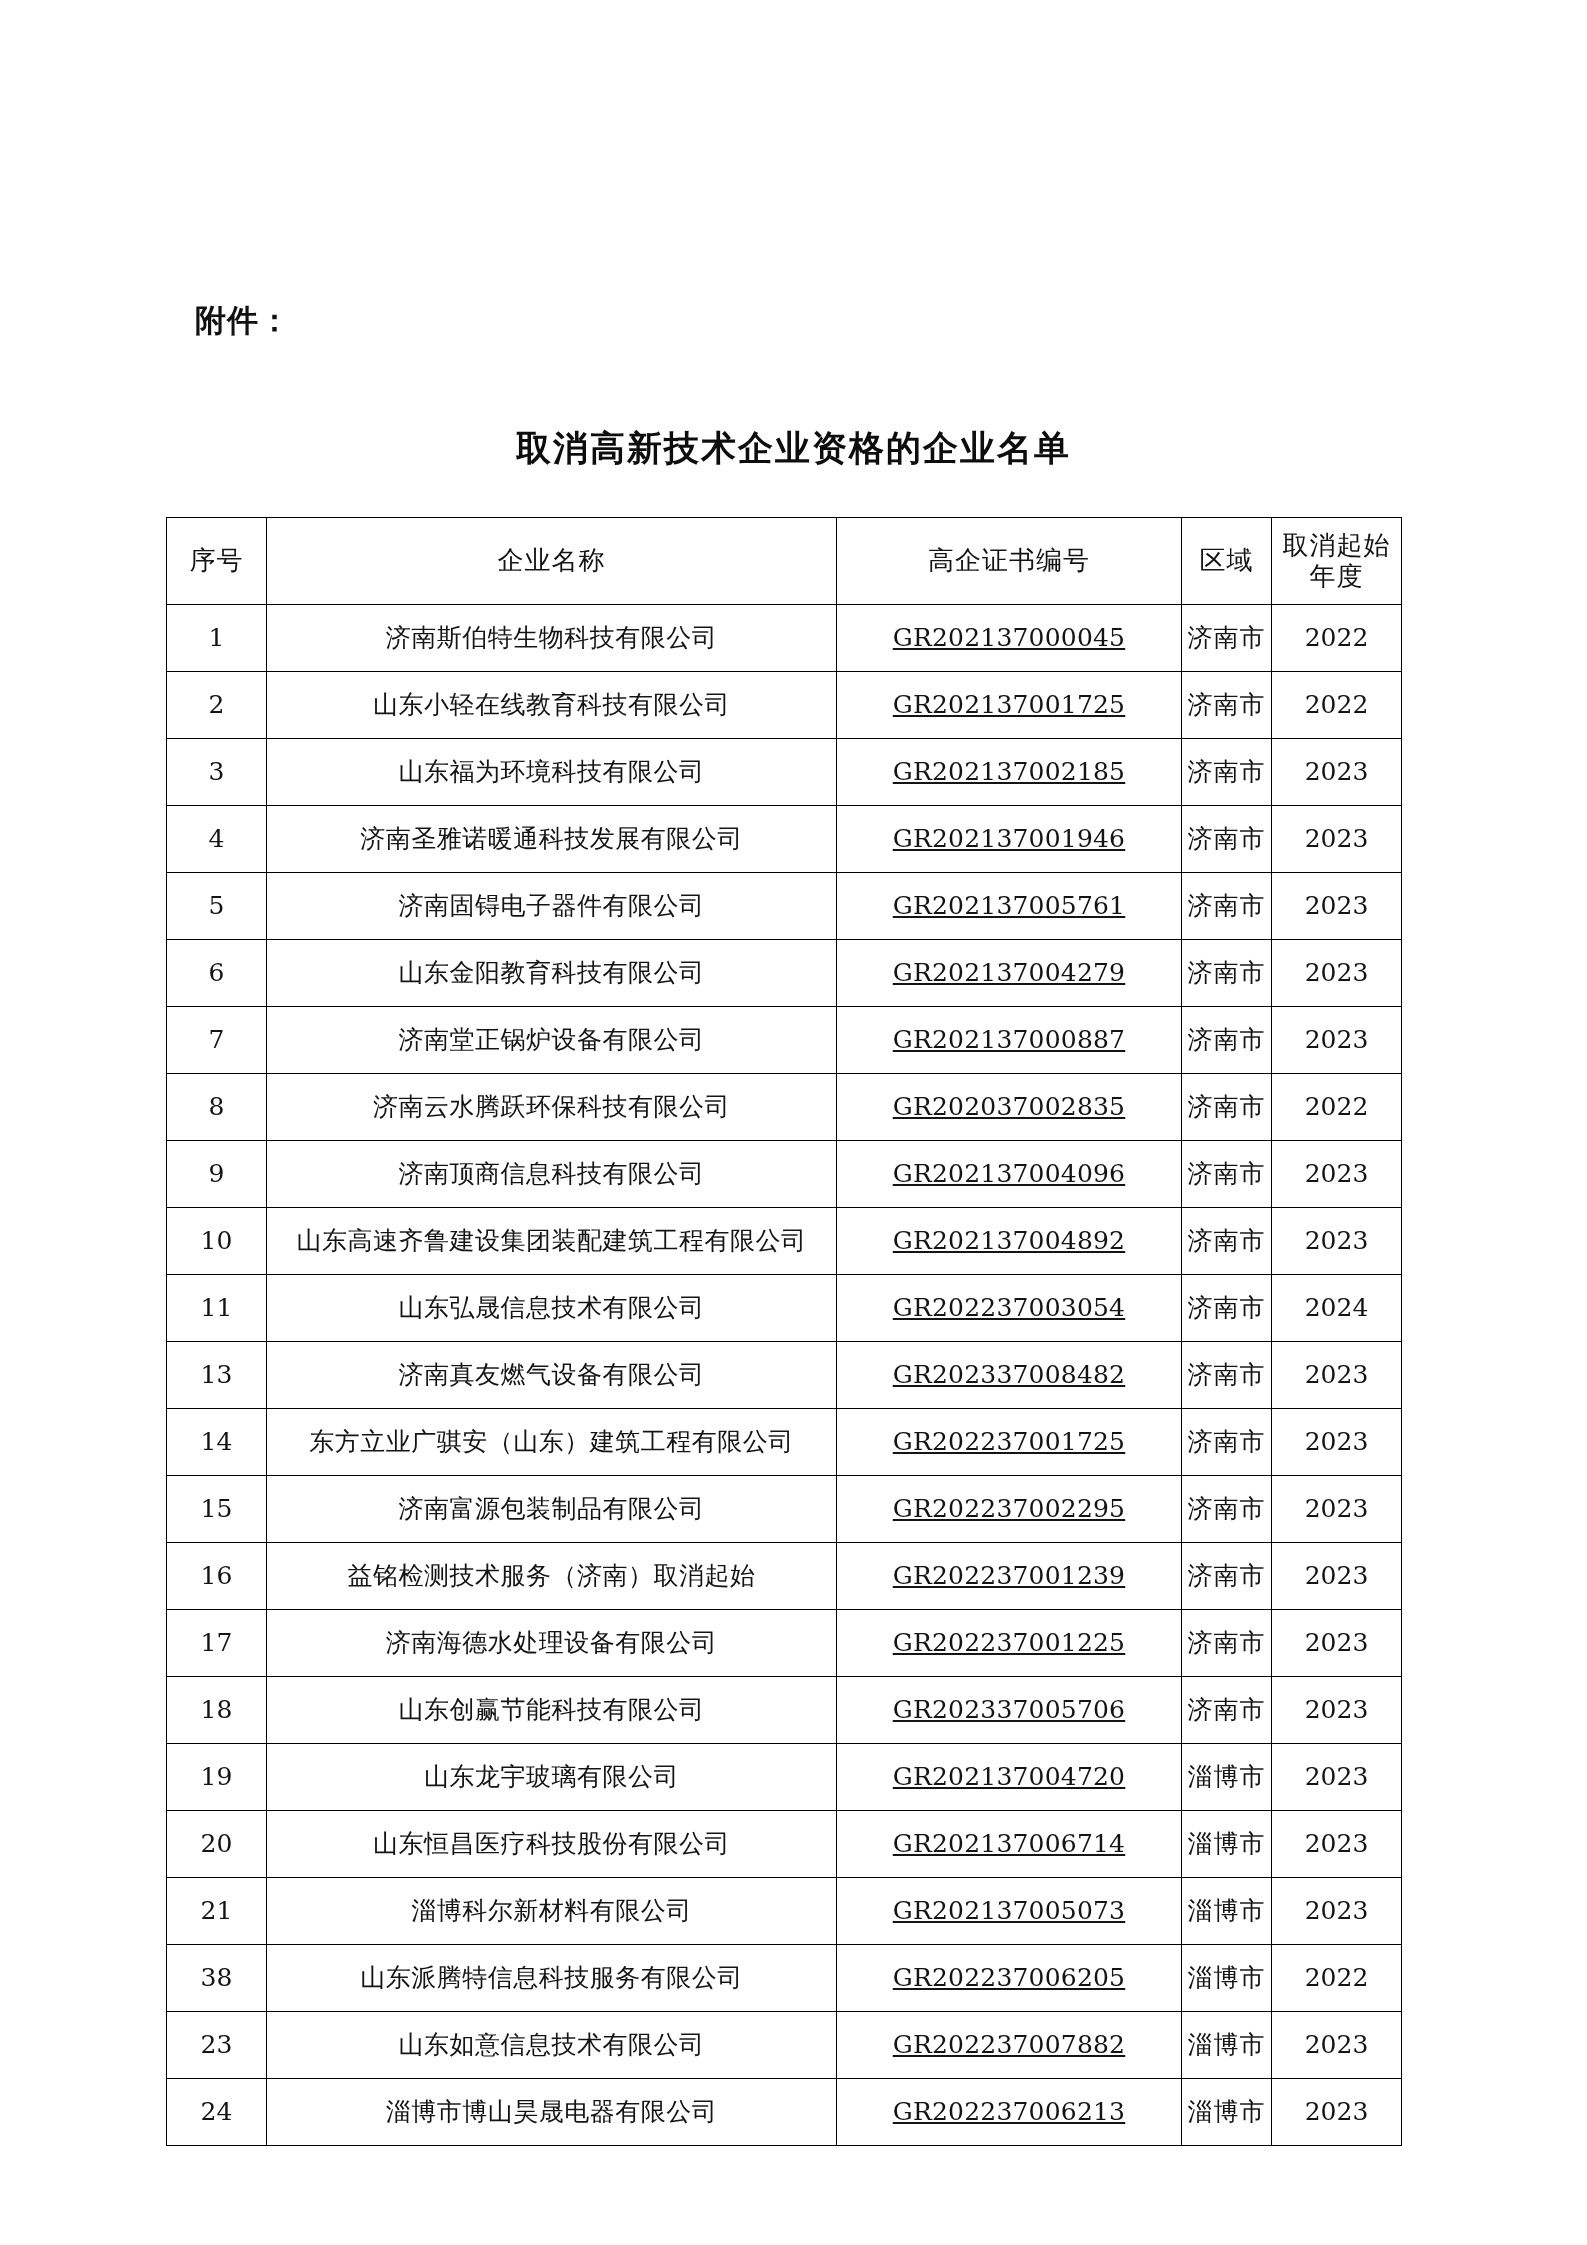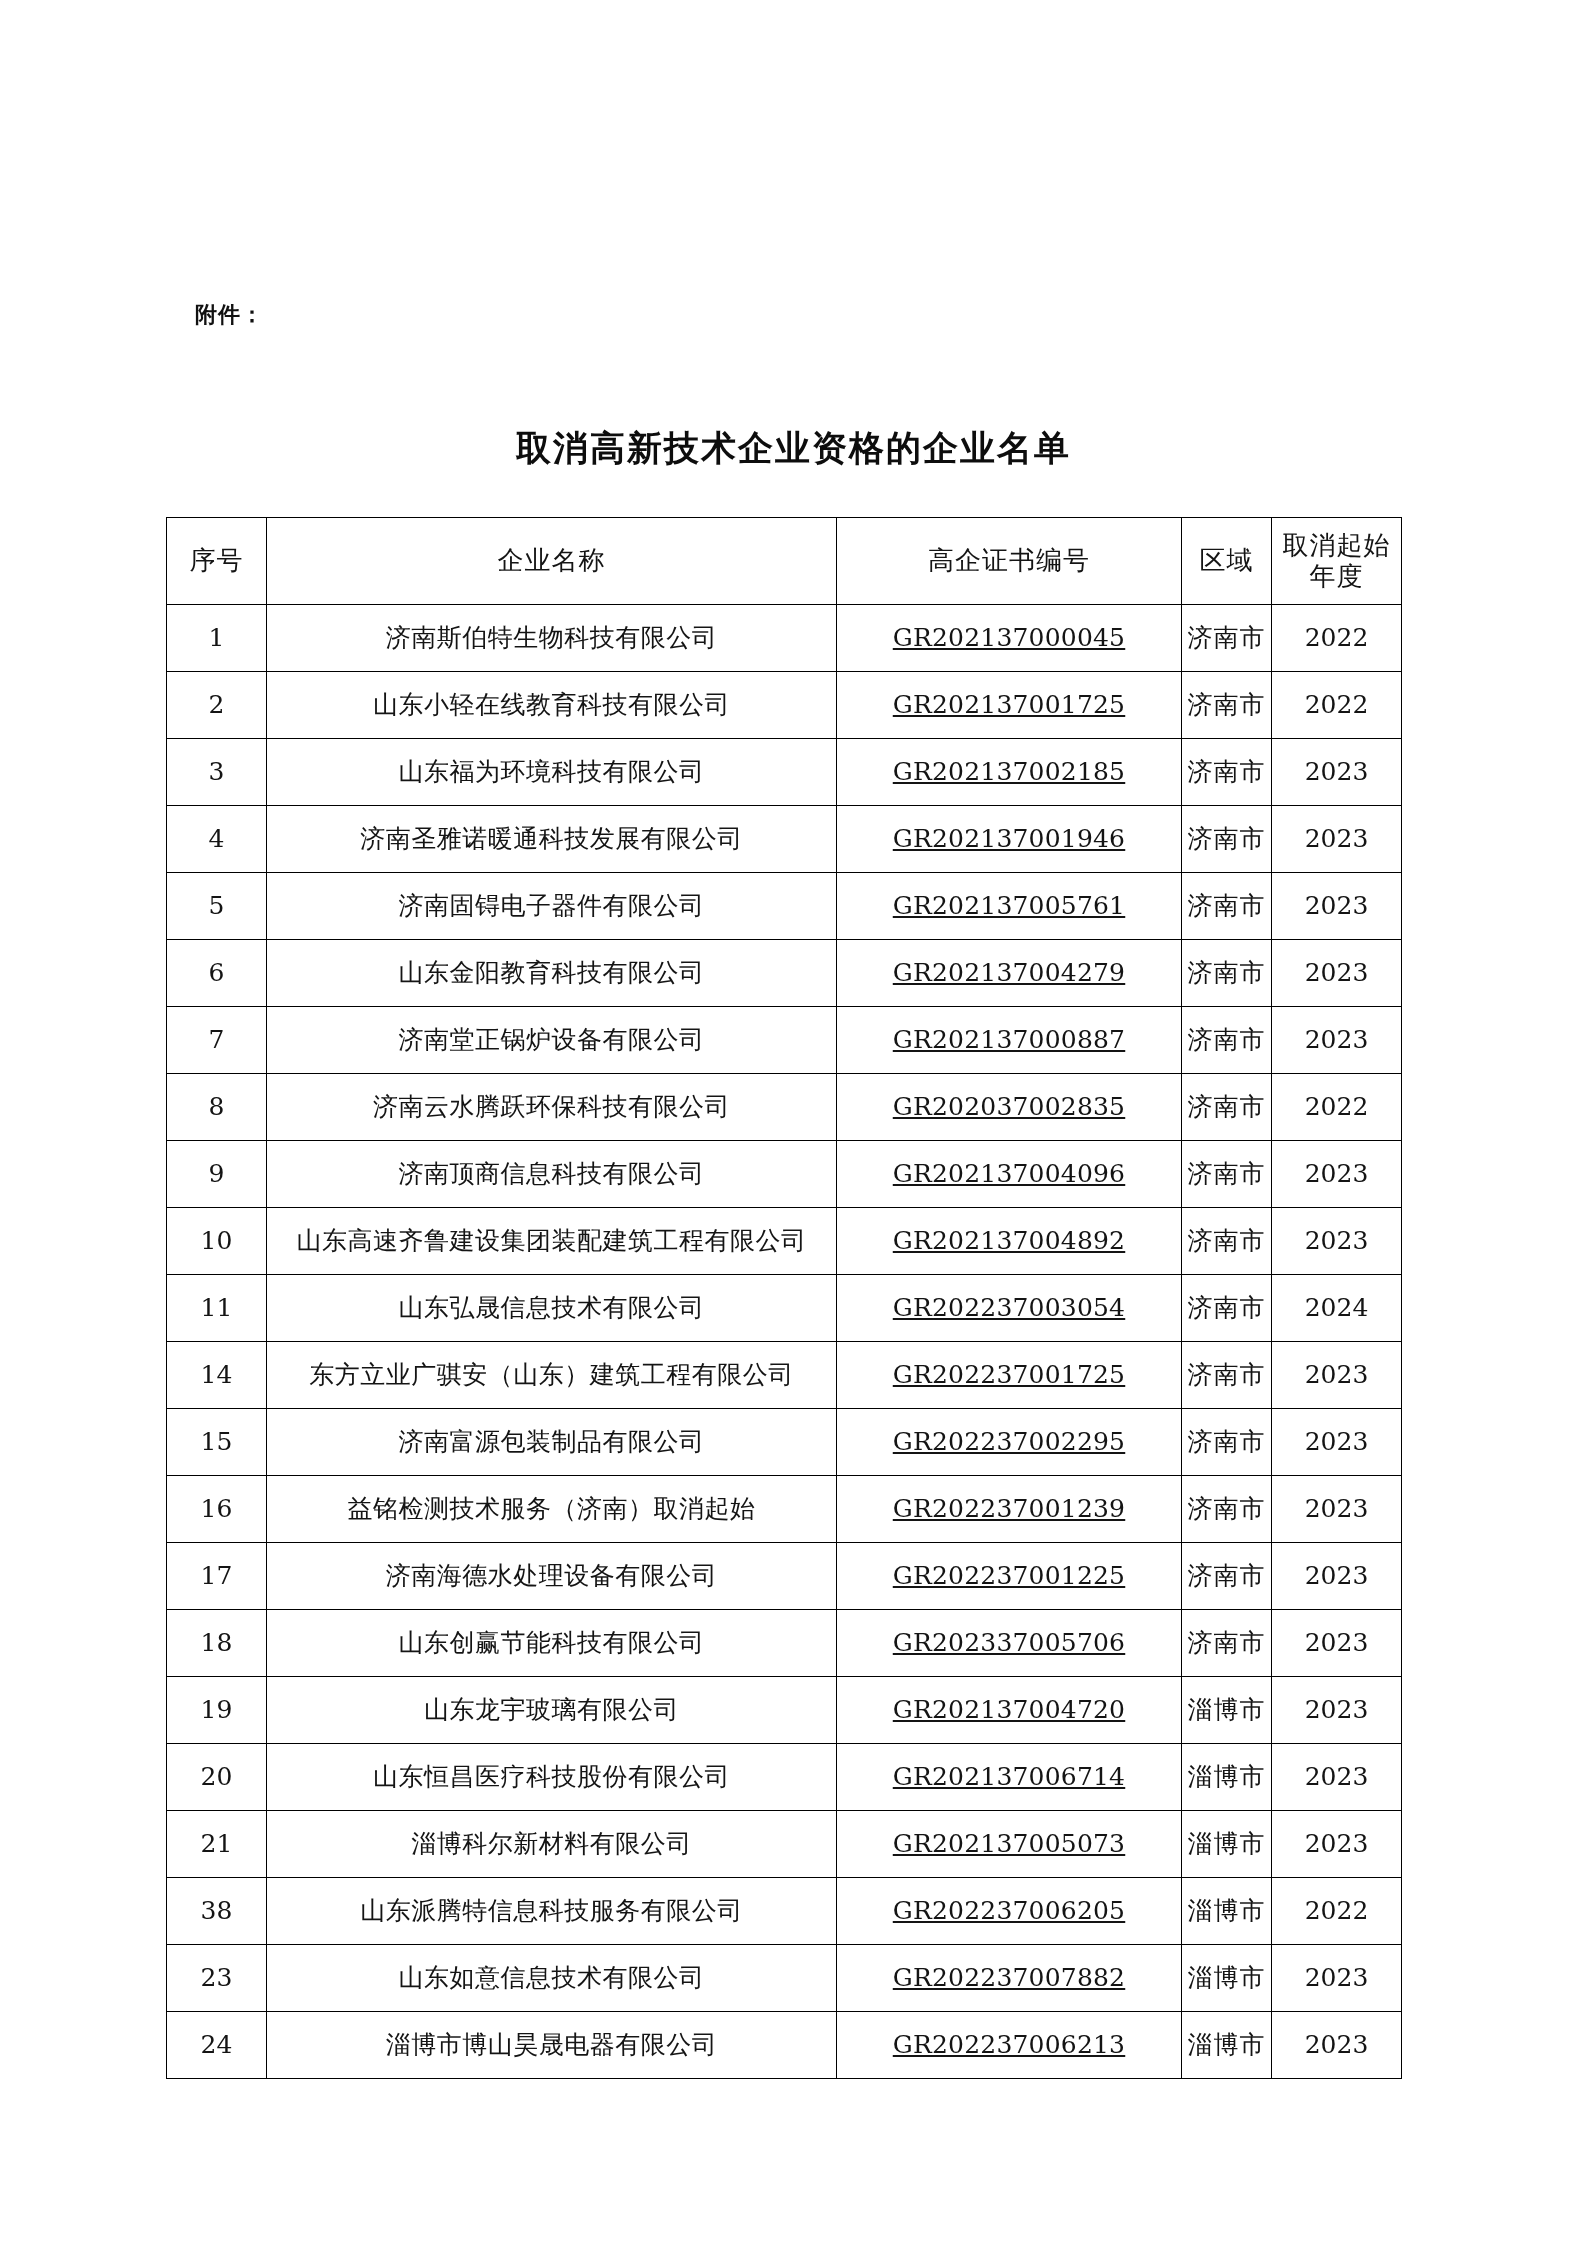--- a/index.html
+++ b/index.html
@@ -16,21 +16,21 @@
     overflow: hidden;
     font-family: "DejaVu Serif", "Liberation Serif", serif;
     color: #1a1a1a;
   }
   .attachment-label {
     position: absolute;
     left: 195px;
     top: 300px;
     font-family: "DejaVu Sans", "Liberation Sans", sans-serif;
     font-weight: bold;
-    font-size: 22px;
+    font-size: 31px;
     letter-spacing: 1px;
     color: #111;
   }
   .doc-title {
     position: absolute;
     left: 0;
     right: 0;
     top: 425px;
     text-align: center;
     font-family: "DejaVu Serif", "Liberation Serif", serif;
@@ -208,20 +208,27 @@
             <td class="c-year">2023</td>
           </tr>
           <tr>
             <td class="c-index">11</td>
             <td class="c-name">山东弘晟信息技术有限公司</td>
             <td class="c-cert">GR202237003054</td>
             <td class="c-region">济南市</td>
             <td class="c-year">2024</td>
           </tr>
           <tr>
+            <td class="c-index">13</td>
+            <td class="c-name">济南真友燃气设备有限公司</td>
+            <td class="c-cert">GR202337008482</td>
+            <td class="c-region">济南市</td>
+            <td class="c-year">2023</td>
+          </tr>
+          <tr>
             <td class="c-index">14</td>
             <td class="c-name">东方立业广骐安（山东）建筑工程有限公司</td>
             <td class="c-cert">GR202237001725</td>
             <td class="c-region">济南市</td>
             <td class="c-year">2023</td>
           </tr>
           <tr>
             <td class="c-index">15</td>
             <td class="c-name">济南富源包装制品有限公司</td>
             <td class="c-cert">GR202237002295</td>

